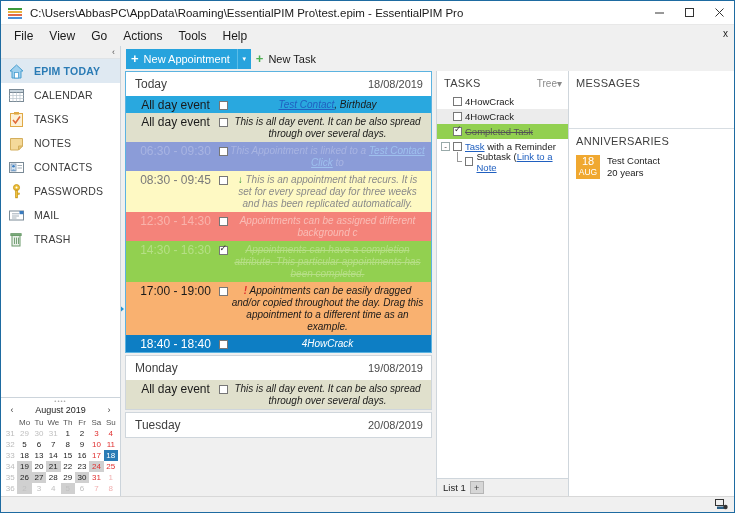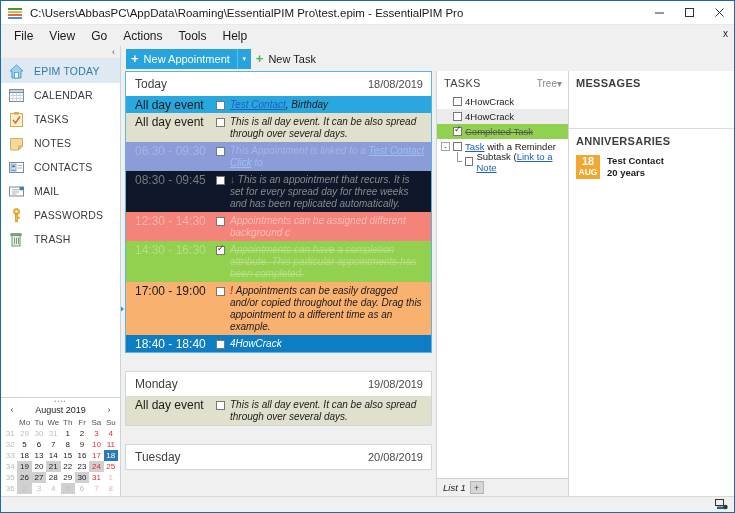--- a/index.html
+++ b/index.html
@@ -69,21 +69,21 @@
   }
   .sb-nav { flex: 0 0 auto; padding-top: 0px; }
   .sb-item {
     height: 24px; display: flex; align-items: center;
     padding-left: 7px; gap: 9px;
   }
   .sb-item.active { background: #dfe9f2; }
   .sb-label {
     font-size: 10.5px; color: #3a3a3a; letter-spacing: .2px;
   }
-  .sb-item.active .sb-label { color: #2a7bb5; }
+  .sb-item.active .sb-label { color: #2a7bb5; font-weight: bold; }
   .sb-ico { width: 17px; height: 17px; position: relative; flex: 0 0 17px; }
   .sb-fill { flex: 1; }
 
   
   .minical {
     border-top: 1px solid #ccd4db;
     background: #ffffff;
     padding: 0 2px 2px 2px;
     font-size: 8px; color: #333;
   }
@@ -134,21 +134,21 @@
   .plus.w { color: #fff; }
   .plus.g { color: #4caf50; }
 
   .panes { flex: 1; display: flex; min-height: 0; padding: 0 0 0 0; }
 
   
   .col-today {
     width: 315px; min-width: 315px;
     padding: 0 4px 0 4px;
     overflow: hidden;
-    display: flex; flex-direction: column; gap: 18px;
+    display: flex; flex-direction: column; gap: 2px; text-align: center;
   }
   .daybox {
     background: #ffffff;
     border: 1px solid #5cb3e0;
   }
   .daybox.plain { border: 1px solid #cfd6dc; }
   .day-head {
     display: flex; justify-content: space-between; align-items: center;
     padding: 5px 8px 5px 9px;
     font-size: 12px; color: #444;
@@ -229,33 +229,33 @@
     content:""; position:absolute; left:4px; top:-4px; bottom:5px; width:1px; background:#999;
   }
   .tree-elbow::after {
     content:""; position:absolute; left:4px; bottom:5px; width:5px; height:1px; background:#999;
   }
   .tabs-bar {
     height: 18px; display: flex; align-items: flex-end;
     border-top: 1px solid #cfd6dc; background: #f0f0f0;
     padding-left: 6px; gap: 4px;
   }
-  .tab-lbl { font-size: 9.5px; color: #222; padding-bottom: 3px; font-style: italic; }
+  .tab-lbl { font-size: 9.5px; color: #222; padding-bottom: 3px; }
   .tab-add {
     width: 14px; height: 13px; background: #d6d6d6;
     border: 1px solid #b5b5b5;
     display: flex; align-items: center; justify-content: center;
     font-size: 9px; color: #444; margin-bottom: 2px;
   }
 
   
   .col-right {
     flex: 1; min-width: 0;
     background: #ffffff;
-    display: flex; flex-direction: column; font-weight: bold;
+    display: flex; flex-direction: column;
   }
   .sec-msgs { height: 58px; border-bottom: 1px solid #d7dde2; }
   .ann-row { display: flex; gap: 7px; padding: 3px 7px 0 7px; align-items: flex-start; }
   .ann-badge {
     width: 24px; min-width: 24px; background: #f0a830; color: #fff;
     text-align: center; padding: 1px 0 2px 0;
   }
   .ann-badge .d { font-size: 11px; line-height: 11px; }
   .ann-badge .m { font-size: 8.5px; line-height: 10px; }
   .ann-txt { font-size: 9.5px; color: #222; line-height: 12px; }
@@ -364,38 +364,38 @@
                 <path d="M3.4 11.6 q2.1-2.2 4.2 0" fill="#3a7cc0"></path>
                 <g stroke="#98a6b0" stroke-width=".9">
                   <line x1="9.5" y1="6.5" x2="14" y2="6.5"></line>
                   <line x1="9.5" y1="9" x2="14" y2="9"></line>
                 </g>
               </svg></span>
             <span class="sb-label">CONTACTS</span>
           </div>
           <div class="sb-item">
             <span class="sb-ico"><svg width="17" height="17" viewBox="0 0 17 17">
+                <circle cx="8.5" cy="4.6" r="3" fill="#f0c23c" stroke="#cb9c22" stroke-width="1"></circle>
+                <circle cx="8.5" cy="4.6" r="1" fill="#fff"></circle>
+                <rect x="7.6" y="6.8" width="1.9" height="8" fill="#f0c23c" stroke="#cb9c22" stroke-width=".8"></rect>
+                <rect x="9.5" y="10" width="2" height="1.4" fill="#f0c23c" stroke="#cb9c22" stroke-width=".6"></rect>
+              </svg></span>
+            <span class="sb-label">PASSWORDS</span>
+          </div>
+          <div class="sb-item">
+            <span class="sb-ico"><svg width="17" height="17" viewBox="0 0 17 17">
                 <rect x="1.5" y="4" width="14" height="9" fill="#fff" stroke="#7a8a96" stroke-width="1"></rect>
                 <g stroke="#98a6b0" stroke-width=".9">
                   <line x1="4" y1="6.8" x2="11" y2="6.8"></line>
                   <line x1="4" y1="9" x2="11" y2="9"></line>
                   <line x1="4" y1="11" x2="8.5" y2="11"></line>
                 </g>
                 <rect x="11.5" y="4" width="4" height="3.2" fill="#3a7cc0"></rect>
               </svg></span>
             <span class="sb-label">MAIL</span>
-          </div>
-          <div class="sb-item">
-            <span class="sb-ico"><svg width="17" height="17" viewBox="0 0 17 17">
-                <circle cx="8.5" cy="4.6" r="3" fill="#f0c23c" stroke="#cb9c22" stroke-width="1"></circle>
-                <circle cx="8.5" cy="4.6" r="1" fill="#fff"></circle>
-                <rect x="7.6" y="6.8" width="1.9" height="8" fill="#f0c23c" stroke="#cb9c22" stroke-width=".8"></rect>
-                <rect x="9.5" y="10" width="2" height="1.4" fill="#f0c23c" stroke="#cb9c22" stroke-width=".6"></rect>
-              </svg></span>
-            <span class="sb-label">PASSWORDS</span>
           </div>
           <div class="sb-item">
             <span class="sb-ico"><svg width="17" height="17" viewBox="0 0 17 17">
                 <rect x="4" y="4.5" width="8" height="10.5" fill="#e8eee8" stroke="#6a9a6a" stroke-width="1"></rect>
                 <rect x="2.8" y="2.6" width="10.4" height="2" fill="#7aaa7a" stroke="#6a9a6a" stroke-width=".8"></rect>
                 <g stroke="#6a9a6a" stroke-width=".9">
                   <line x1="6.5" y1="6.6" x2="6.5" y2="13"></line>
                   <line x1="8.5" y1="6.6" x2="8.5" y2="13"></line>
                   <line x1="10.5" y1="6.6" x2="10.5" y2="13"></line>
                 </g>
@@ -524,21 +524,21 @@
         <div class="tcol" style="color:#1a1a1a;">All day event</div>
         <div class="cbcol"><span class="cb"></span></div>
         <div class="txt " style="color:#1a1a1a;"><span class="">This is all day event. It can be also spread through over several days.</span></div>
       </div>
               <div class="appt" style="background:#8b9cd8;">
 
         <div class="tcol" style="color:#a8b4e2;">06:30 - 09:30</div>
         <div class="cbcol"><span class="cb"></span></div>
         <div class="txt " style="color:#a8b4e2;"><span class="">This Appointment is linked to a </span><span class="lnk pale">Test Contact</span><span class=""> </span><span class="lnk pale">Click</span><span class=""> to</span></div>
       </div>
-              <div class="appt" style="background:#0f172a;">
+              <div class="appt" style="background:#fef9c3;">
 
         <div class="tcol" style="color:#7a7a7a;">08:30 - 09:45</div>
         <div class="cbcol"><span class="cb"></span></div>
         <div class="txt ital" style="color:#8a8a8a;"><span class="arrow-dn">↓</span> <span class="">This is an appointment that </span><span class="bold">recurs</span><span class="">. It is set for every spread day for three weeks and has been replicated automatically.</span></div>
       </div>
               <div class="appt" style="background:#f4837a;">
 
         <div class="tcol" style="color:#f9b3ab;">12:30 - 14:30</div>
         <div class="cbcol"><span class="cb"></span></div>
         <div class="txt ital" style="color:#f9bdb6;"><span class="">Appointments can be assigned different </span><span class="bold">background</span><span class=""> c</span></div>

